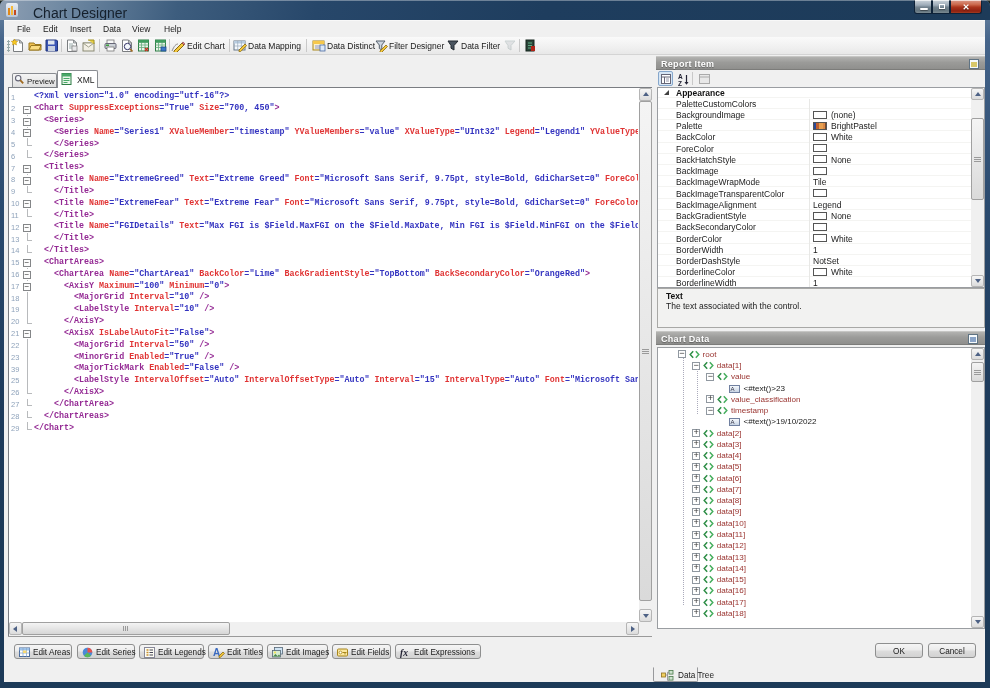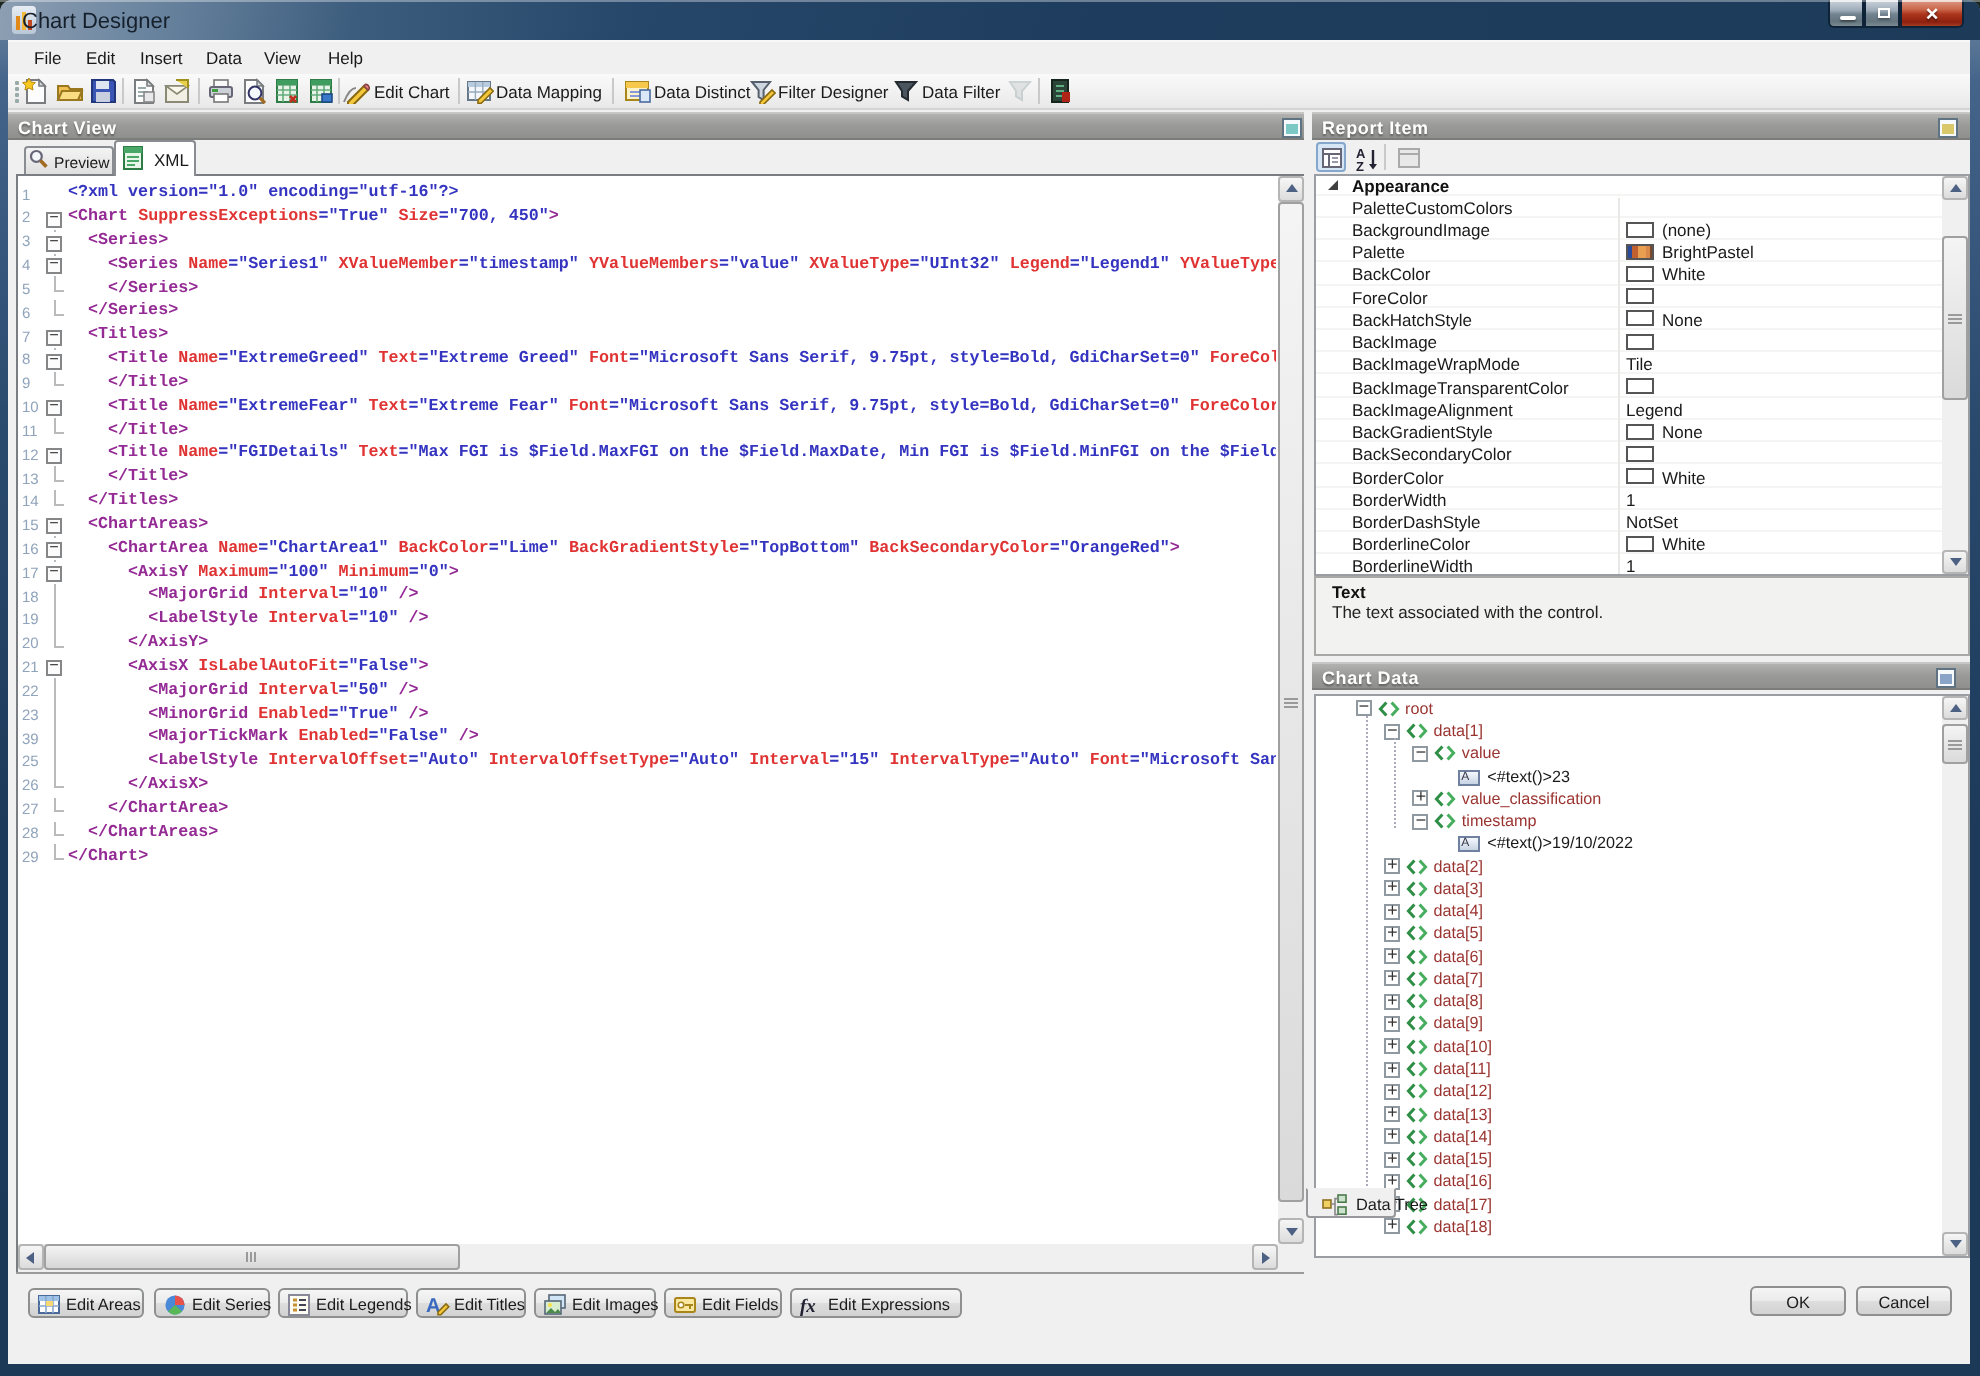--- a/index.html
+++ b/index.html
@@ -8,21 +8,21 @@
 #client{position:absolute;left:4px;top:20px;width:981px;height:662px;background:#f0f0f0;}
 
 #tbar{position:absolute;left:0;top:0;width:990px;height:20px;border-radius:6px 6px 0 0;
  background:linear-gradient(100deg,#8e9fb3 0%,#6d87a1 7%,#3d5d7e 18%,#27476a 32%,#1e3d5e 55%,#1d3b59 100%);}
 #tbar:after{content:"";position:absolute;left:0;top:0;width:100%;height:1px;background:rgba(255,255,255,.35);}
 #ticon{position:absolute;left:6px;top:3px;width:12px;height:14px;
  background:linear-gradient(180deg,#e8edf4,#b9c6d6);border-radius:2px;}
 #ticon i{position:absolute;left:2px;bottom:2px;width:2.4px;height:7px;background:#e08818;}
 #ticon i+i{left:5px;height:9px;background:#f4b83a;}
 #ticon i+i+i{left:8px;height:5px;background:#c2491f;}
-#ttext{position:absolute;left:11px;top:4.5px;font-size:11px;color:#15202c;}
+#ttext{position:absolute;left:33px;top:4.5px;font-size:14px;color:#15202c;}
 .capbtn{position:absolute;top:0;height:14px;border:1px solid #0e2238;border-top:none;
  background:linear-gradient(180deg,#cdd5dc 0%,#9dabb8 40%,#72828f 55%,#64757f 82%,#7b8a92 100%);
  box-shadow:inset 0 1px 0 rgba(255,255,255,.5);}
 #bmin{left:914px;width:18px;border-bottom-left-radius:3px;}
 #bmax{left:932px;width:18px;}
 #bclose{left:950px;width:32px;border-bottom-right-radius:3px;
  background:linear-gradient(180deg,#dc9b8a 0%,#cb684c 35%,#ab351c 55%,#8e2010 85%,#a53c20 100%);}
 .capbtn span{position:absolute;left:0;right:0;top:1.5px;text-align:center;color:#fff;
  font-size:8.5px;line-height:11px;font-weight:bold;text-shadow:0 1px 1px rgba(0,0,0,.5);}
 #bmin b{position:absolute;left:5px;top:8px;width:8px;height:2px;background:#fff;border-radius:1px;box-shadow:0 1px 1px rgba(0,0,0,.4);}
@@ -97,21 +97,21 @@
 #tree{position:absolute;left:657px;top:347px;width:328px;height:282px;background:#fff;border:1px solid #9a9da1;overflow:hidden;}
 .texp{position:absolute;width:8px;height:8px;border:1px solid #9098a0;background:#fff;
  font-size:9px;line-height:6px;text-align:center;color:#333;font-family:"Liberation Mono",monospace;}
 .tico{position:absolute;width:11px;height:9px;}
 .tico svg{position:static;display:block;}
 .tlab{position:absolute;font-size:8.1px;color:#9a3430;}
 .tlabT{position:absolute;font-size:8.1px;color:#1a1a1a;}
 .ticoA{position:absolute;width:11px;height:8px;background:linear-gradient(180deg,#f4f8fc,#c8d4e4);border:1px solid #7080a0;}
 .ticoA span{position:absolute;left:1px;top:0px;font-size:6px;color:#334;}
 .tdot{position:absolute;width:1px;background-image:linear-gradient(180deg,#aab 1px,transparent 1px);background-size:1px 2px;}
-#dtab{position:absolute;left:653px;top:594px;width:45px;height:15px;background:#f0f0f0;
+#dtab{position:absolute;left:653px;top:667px;width:45px;height:15px;background:#f0f0f0;
  border:1px solid #98999c;border-top:1px solid #f0f0f0;border-radius:0 0 2px 2px;}
 #dtab span{position:absolute;left:24px;top:2.5px;font-size:8.2px;color:#1a1a1a;white-space:nowrap;}
 
 .btn{position:absolute;height:15px;border:1px solid #8e8f8f;border-radius:3px;
  background:linear-gradient(180deg,#f5f5f5 0%,#ebebeb 48%,#dddddd 52%,#d2d2d2 100%);}
 .btn span{position:absolute;top:2.5px;font-size:8.2px;color:#1a1a1a;white-space:nowrap;}
 .bico{position:absolute;left:4px;top:2px;width:10px;height:10px;}
 #okbtn,#cancelbtn{top:643px;height:15px;}
 #okbtn{left:875px;width:48px;}
 #cancelbtn{left:928px;width:48px;}
@@ -273,26 +273,20 @@
 <div class="tbsep" style="left:515px"></div>
 <div class="tbi" style="left:520px">
         <svg style="left:0px;top:0px" width="12" height="13" viewBox="0 0 12 13">
           <rect x="2" y="1" width="8" height="11" fill="#2a4438" stroke="#15251c" stroke-width="1"></rect>
           <path d="M4 4h4M4 6.5h4M4 9h4" stroke="#5fae84" stroke-width="1"></path>
           <rect x="7" y="7" width="4" height="5" fill="#b02418"></rect>
         </svg>
       </div>
     </div>
 
- <div class="phead" style="left:4px;top:56px;width:648px;">
-      <b>Chart View</b>
-   <div class="phico" style="left:637px;">
-        <i style="background:#7cc8c4;"></i>
-      </div>
-    </div>
  <div id="tabPrev" class="tab">
       <span>Preview</span>
     </div>
  <div id="tabXML" class="tab">
       <span>XML</span>
     </div>
  <svg class="z5" style="left:14px;top:74px" width="11" height="11" viewBox="0 0 11 11">
       <circle cx="4.2" cy="4.2" r="2.7" fill="#f4f7fa" stroke="#667" stroke-width="1.1"></circle>
       <path d="M6.2 6.2l3 3.2" stroke="#a06a20" stroke-width="1.8"></path>
     </svg>

